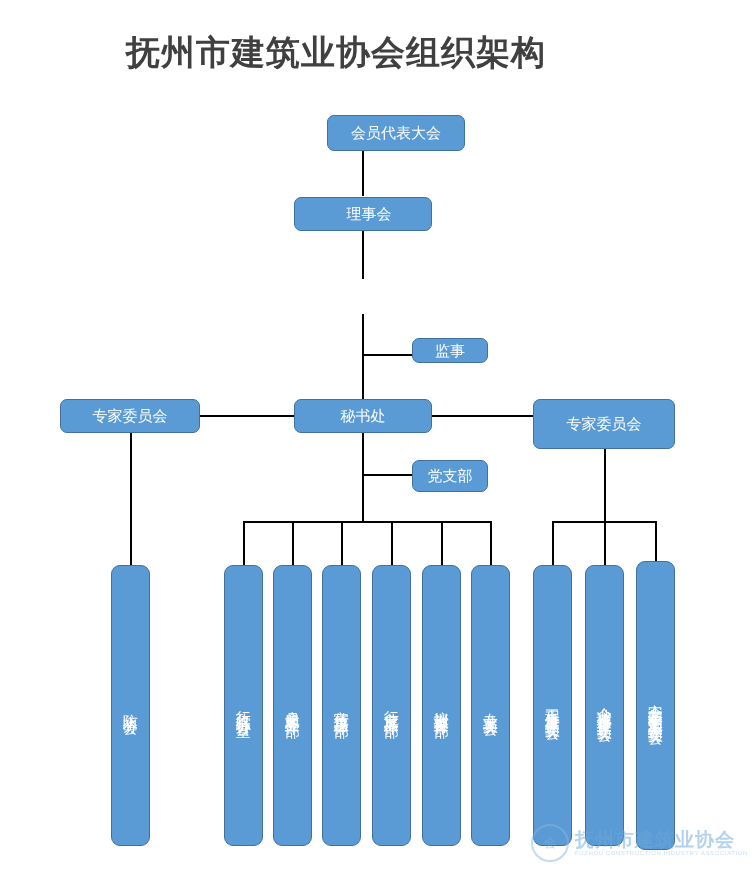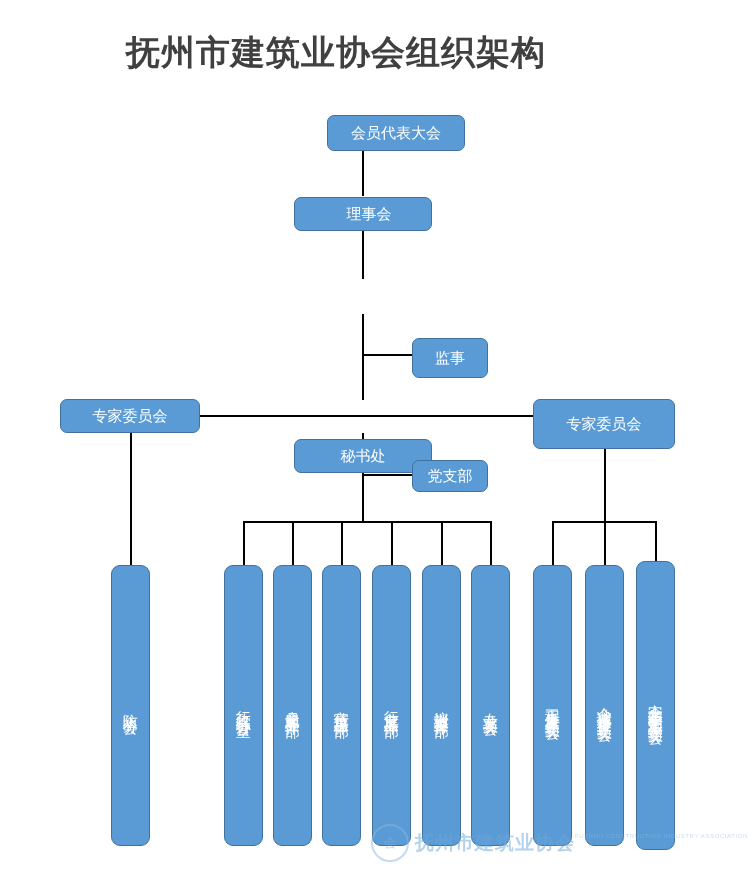--- a/index.html
+++ b/index.html
@@ -77,21 +77,21 @@
     height: 34px;
     border-radius: 50%;
     border: 2px solid #8ab6de;
     display: flex;
     align-items: center;
     justify-content: center;
     color: #7fb0dc;
     font-size: 13px;
     flex: none;
   }
-  .wm-text { display: flex; }
+  .wm-text { display: flex; flex-direction: column; }
   .wm-cn {
     font-size: 19px;
     font-weight: bold;
     color: #6aa6d8;
     letter-spacing: 1px;
     line-height: 1.05;
   }
   .wm-en {
     font-size: 6px;
     color: #8fbbe0;
@@ -134,25 +134,25 @@
   <div class="conn h" style="left:552px; top:521px; width:105px;"></div>
   <div class="conn v" style="left:552px; top:521px; height:44px;"></div>
   <div class="conn v" style="left:604px; top:521px; height:44px;"></div>
   <div class="conn v" style="left:655px; top:521px; height:44px;"></div>
 
   <div class="node" style="left:290px; top:115px; width:138px; height:36px;margin-left:37px;">会员代表大会</div>
 
   <div class="node" style="left:294px; top:197px; width:138px; height:34px;padding-left:12px;">理事会</div>
 
 
-  <div class="node" style="left:412px; top:338px; width:76px; height:40px;">监事</div>
+  <div class="node" style="left:412px; top:338px; width:76px; height:25px;">监事</div>
 
   <div class="node" style="left:60px; top:399px; width:140px; height:34px;">专家委员会</div>
 
-  <div class="node" style="left:294px; top:399px; width:138px; height:34px;margin-top:40px;">秘书处</div>
+  <div class="node" style="left:294px; top:399px; width:138px; height:34px;">秘书处</div>
 
   <div class="node" style="left:533px; top:399px; width:142px; height:50px;">专家委员会</div>
 
   <div class="node" style="left:412px; top:460px; width:76px; height:32px;">党支部</div>
 
   <div class="node vert" style="left:111px; top:565px; width:39px; height:281px;">防水分会</div>
 
   <div class="node vert" style="left:224px; top:565px; width:39px; height:281px;">行政综合办公室</div>
 
   <div class="node vert" style="left:273px; top:565px; width:39px; height:281px;">会员服务工作部</div>

